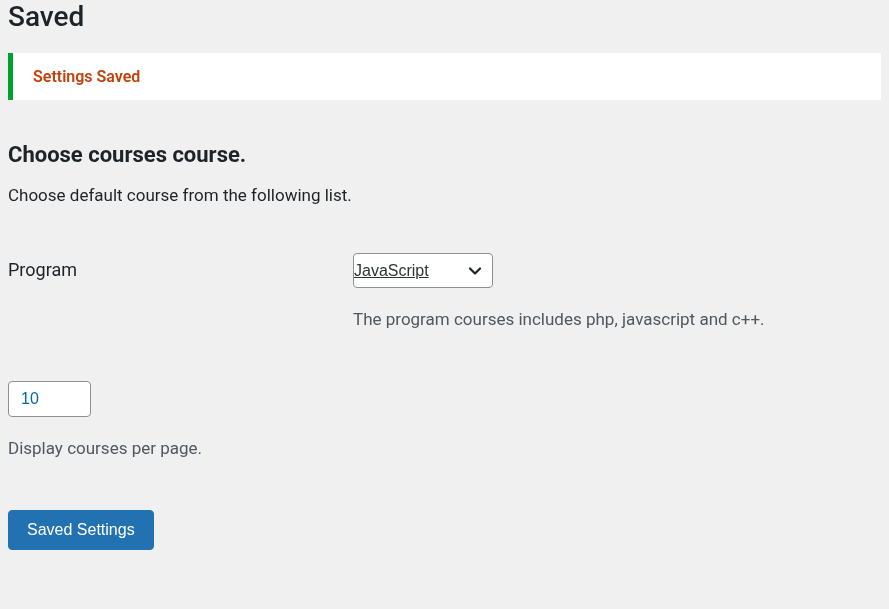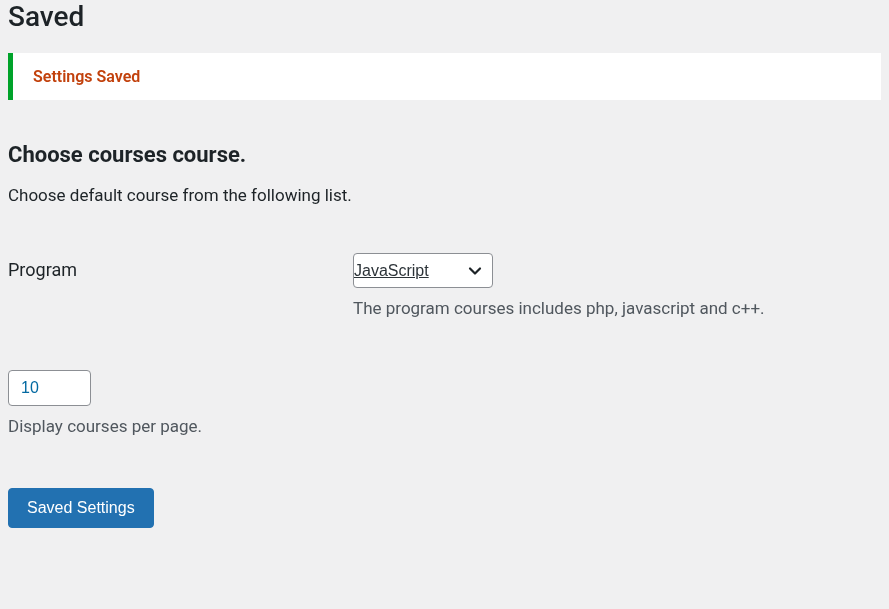--- a/index.html
+++ b/index.html
@@ -82,21 +82,21 @@
       border: 1px solid #8c8f94;
       border-radius: 4px;
       padding: 8px 12px;
       font-size: 16px;
       color: #0369a1;
       width: 83px;
     }
     .help-text {
       font-size: 17px;
       color: #50575e;
-      margin-top: 10px;
+      margin-top: 21px;
     }
     .submit-row { margin-top: 8px; }
     .btn-primary {
       background: #2271b1;
       border: 1px solid #2271b1;
       color: #fff;
       font-size: 16px;
       padding: 10px 18px;
       border-radius: 4px;
       cursor: pointer;

